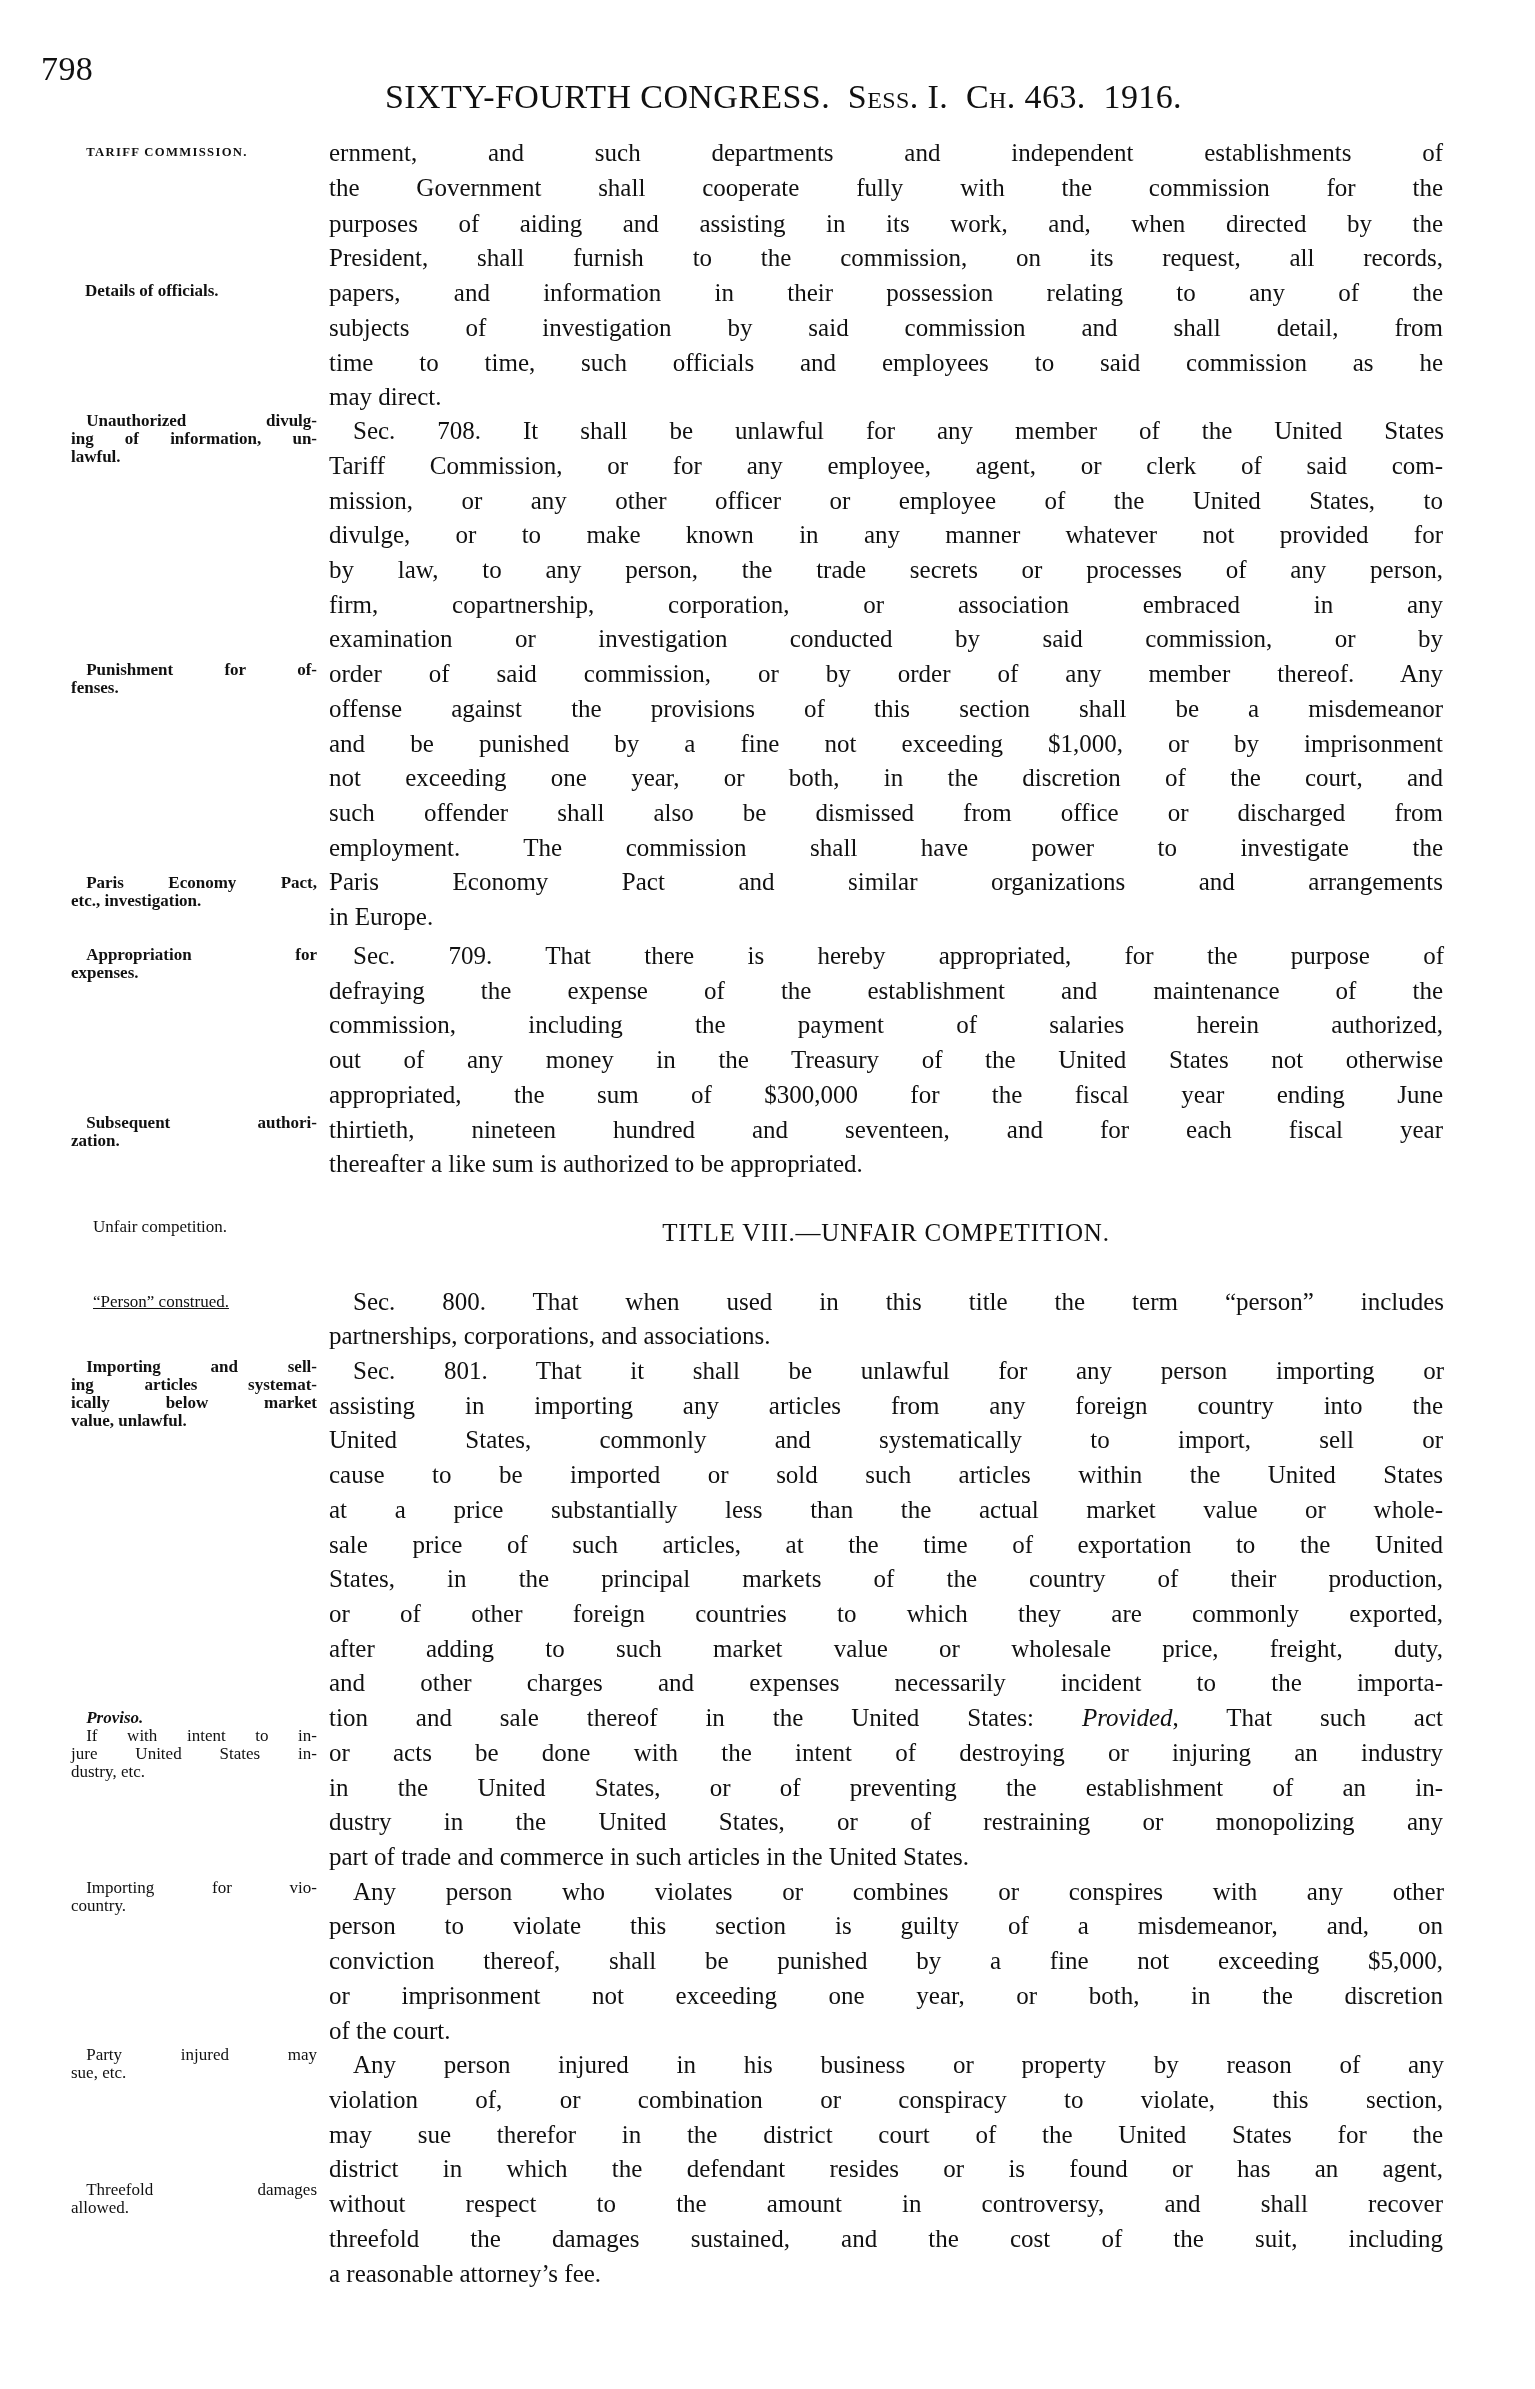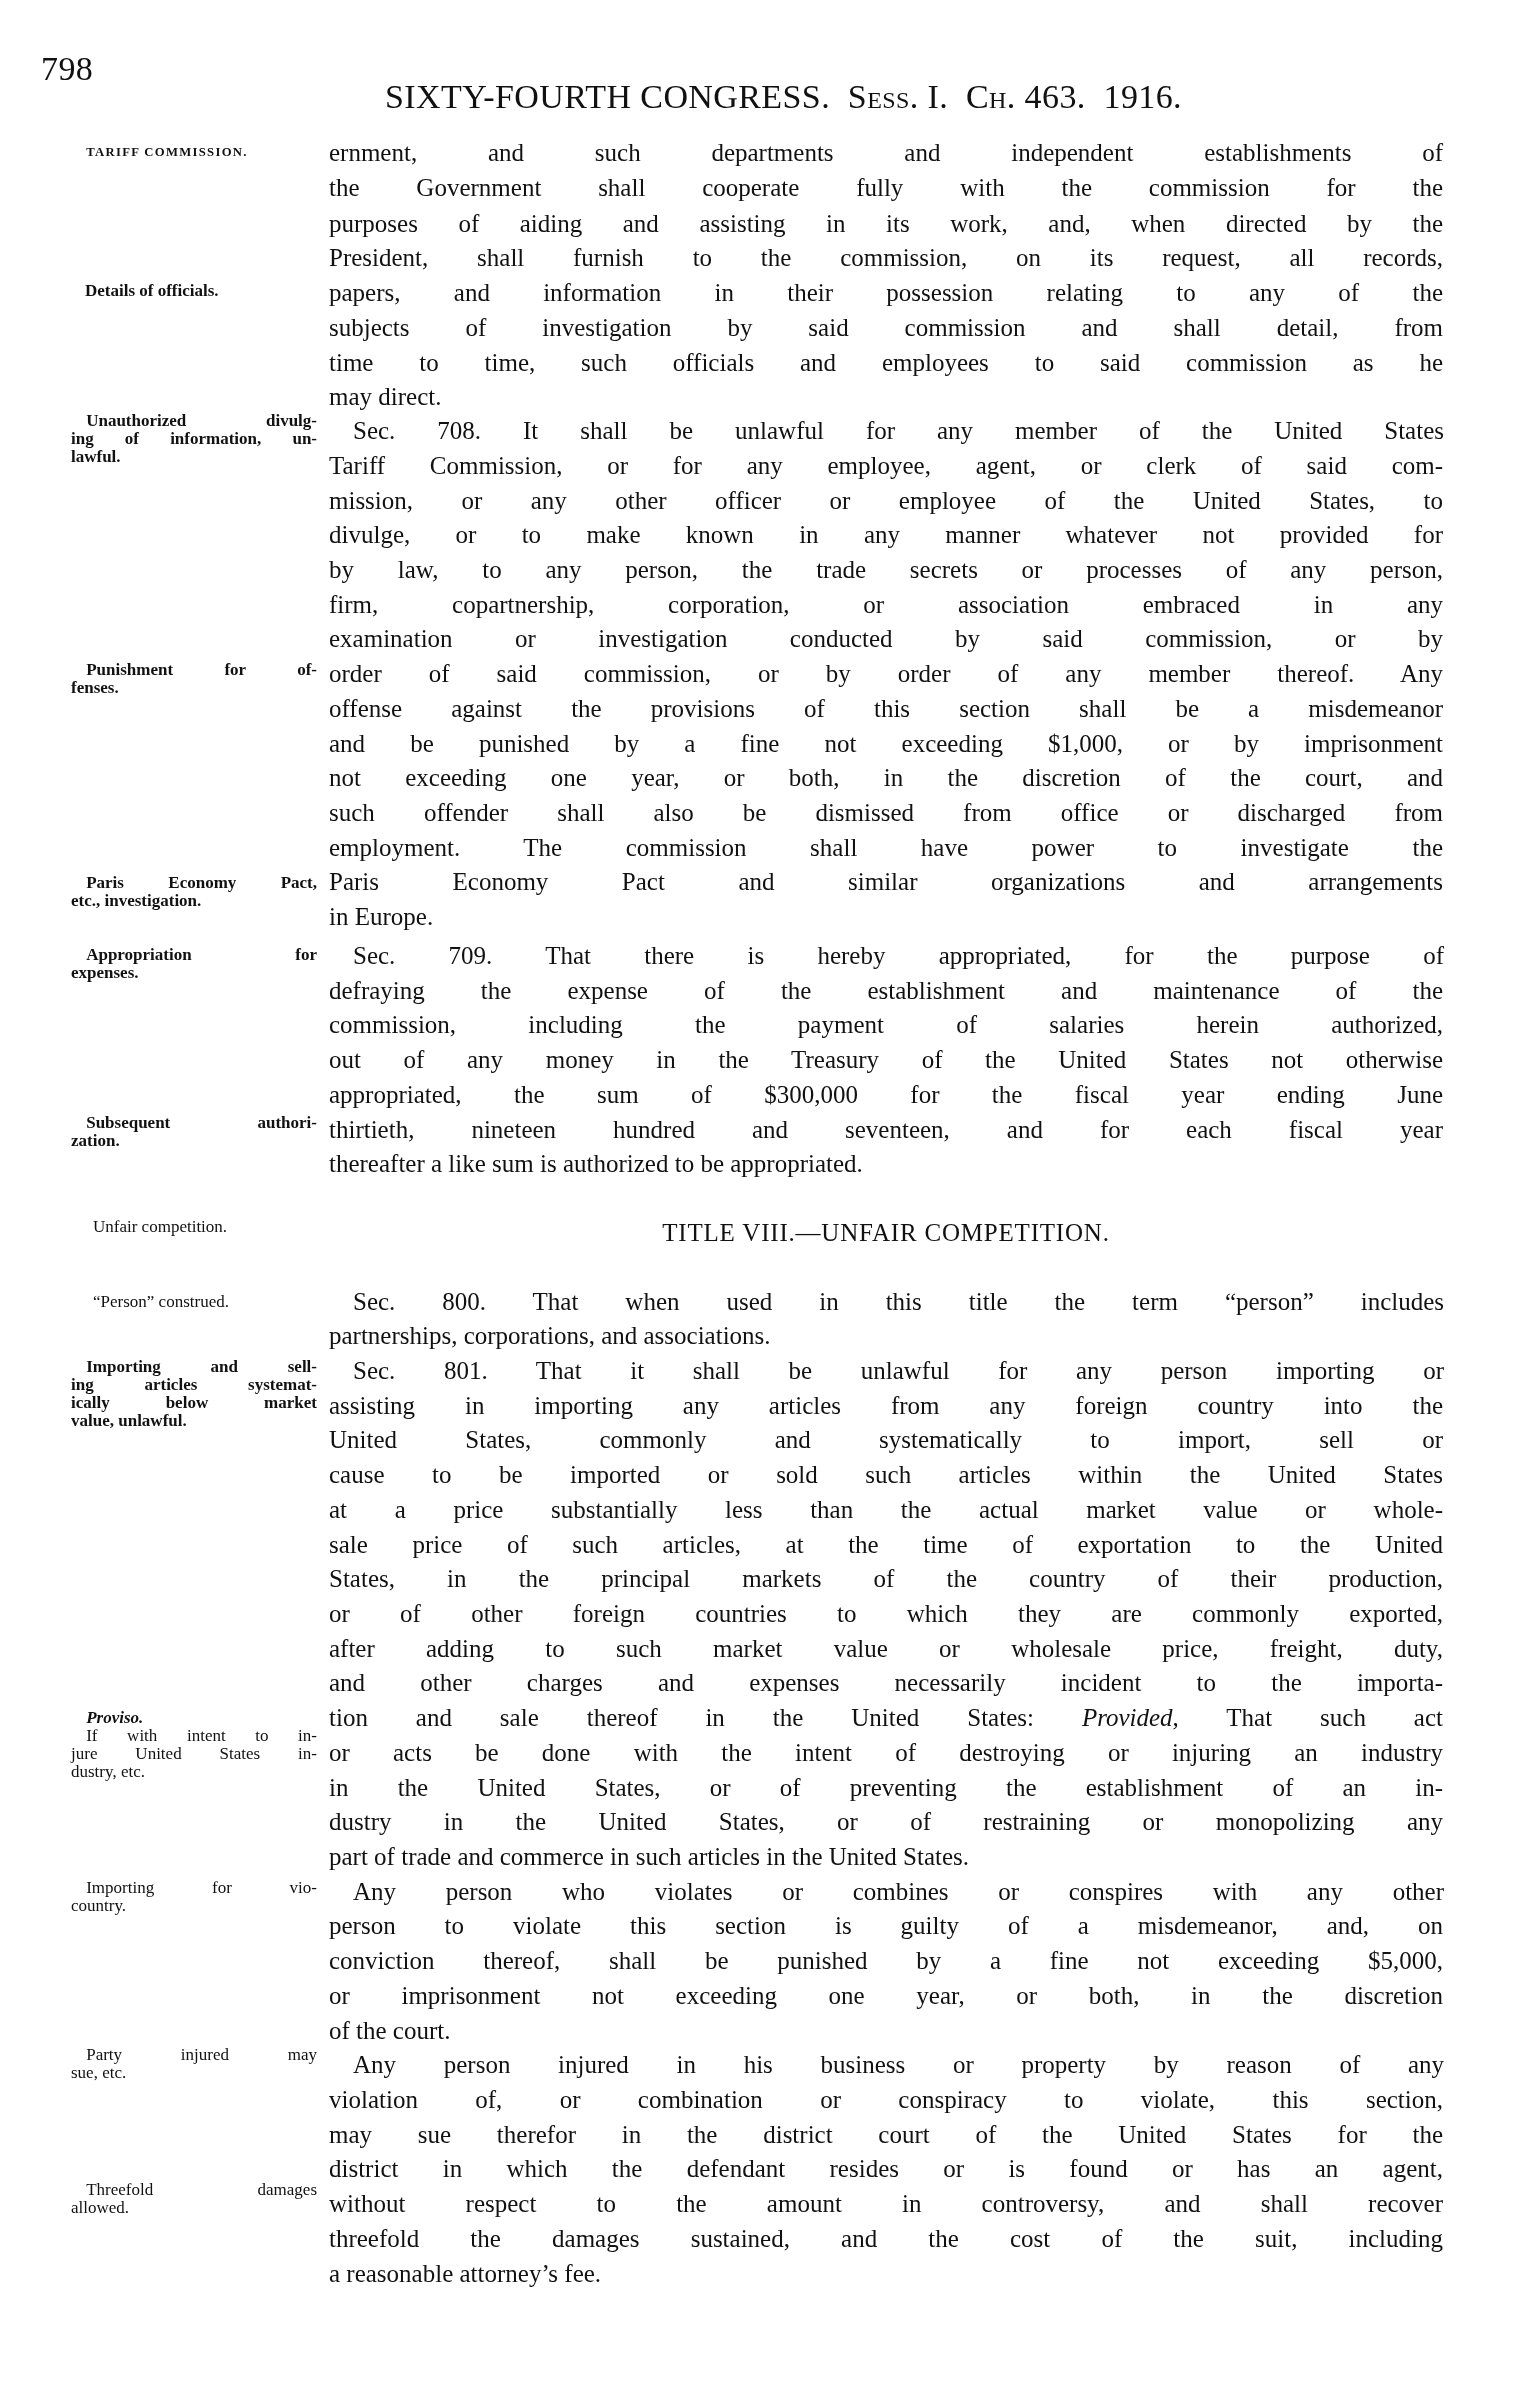--- a/index.html
+++ b/index.html
@@ -57,21 +57,21 @@
     <span class="ml first">Appropriation for</span>
     <span class="ml end">expenses.</span>
   </div>
   <div class="margin" style="top:1098px">
     <span class="ml first">Subsequent authori-</span>
     <span class="ml end">zation.</span>
   </div>
   <div class="margin plain" style="top:1202px; left:93px; width:220px;">
     <span class="ml end">Unfair competition.</span>
   </div>
-  <div class="margin plain" style="top:1277px; left:93px; width:229px;">
+  <div class="margin plain" style="top:1277px; left:93px; width:229px;text-decoration:underline;">
     <span class="ml end">“Person” construed.</span>
   </div>
   <div class="margin plain" style="top:1693px">
     <span class="ml end first" style="font-style:italic; font-weight:bold;">Proviso.</span>
     <span class="ml first">If with intent to in-</span>
     <span class="ml">jure United States in-</span>
     <span class="ml end">dustry, etc.</span>
   </div>
   <div class="margin" style="top:1342px">
     <span class="ml first">Importing and sell-</span>

